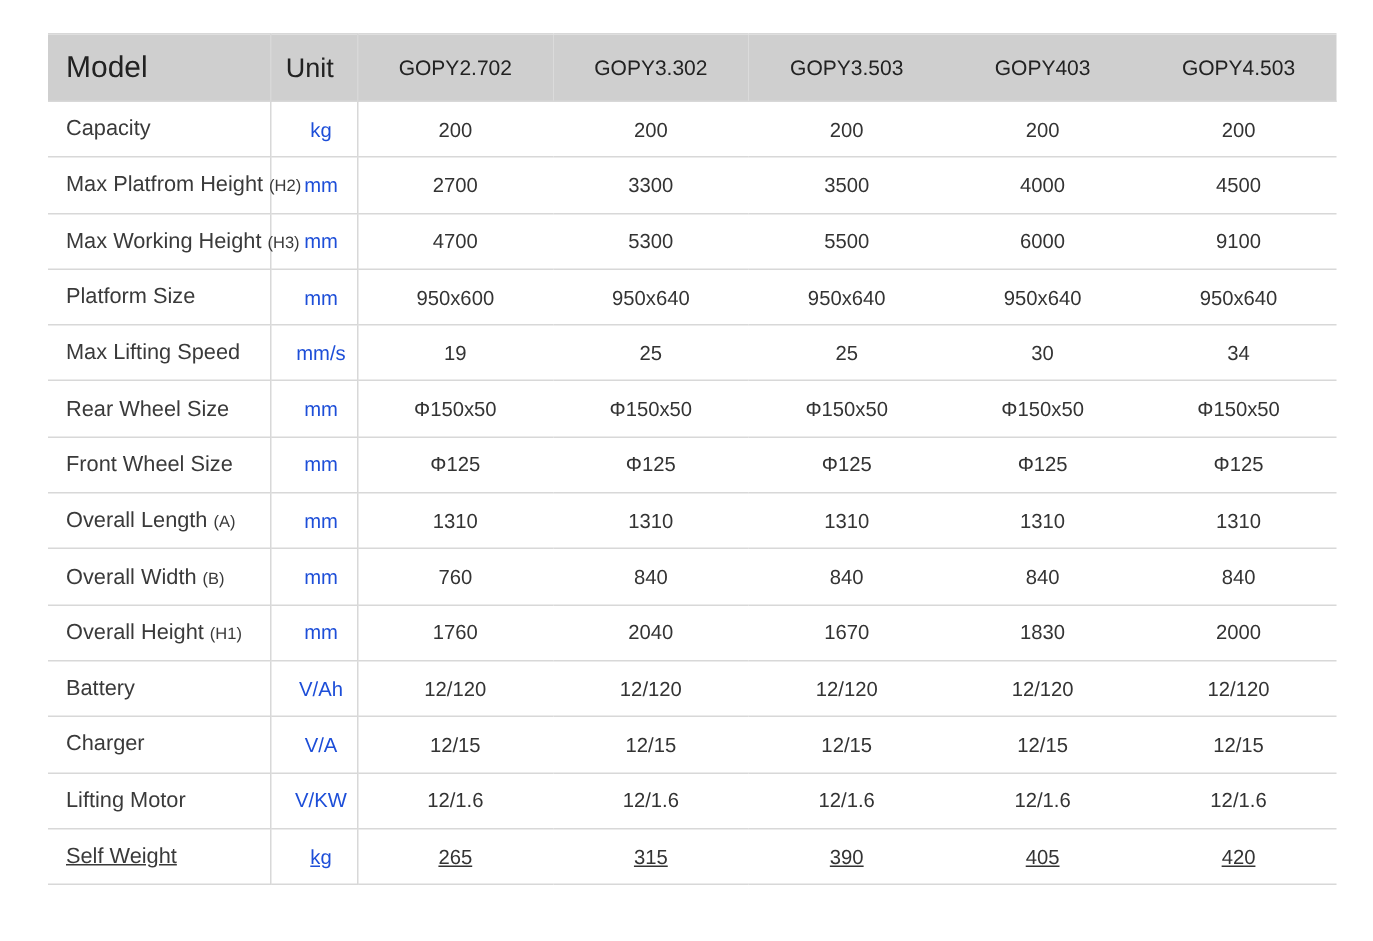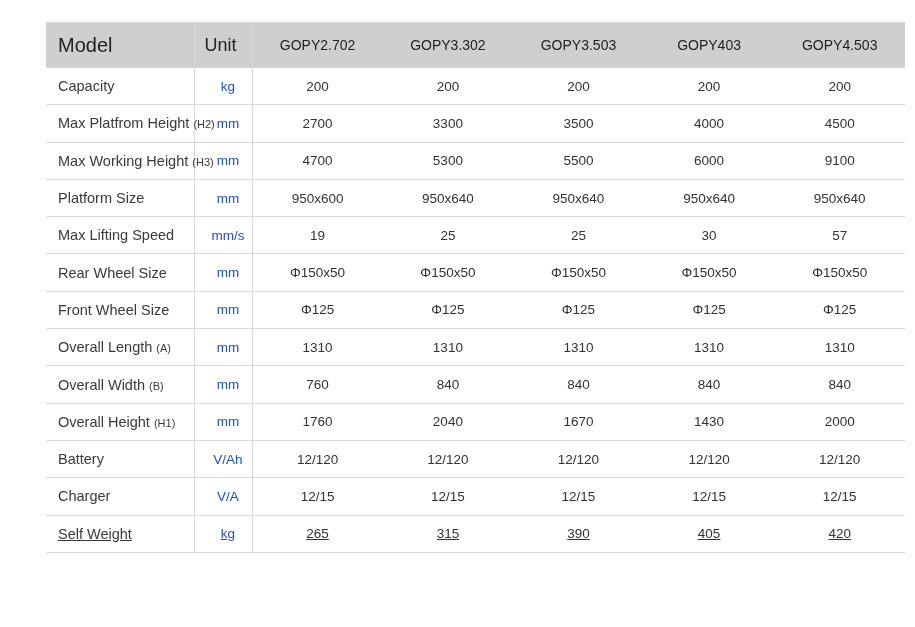--- a/index.html
+++ b/index.html
@@ -9,21 +9,21 @@
     width: 915px;
     height: 627px;
     font-family: "Liberation Sans", sans-serif;
   }
   .page {
     width: 915px;
     height: 627px;
     position: relative;
     background: #ffffff;
     box-sizing: border-box;
-    padding: 22px 28px 18px 46px;
+    padding: 22px 28px 18px 32px;
   }
   table.spec {
     border-collapse: collapse;
     width: 859px;
     table-layout: fixed;
   }
   table.spec col.c-model  { width: 148px; }
   table.spec col.c-unit   { width: 58px; }
   table.spec col.c-data   { width: 130.6px; }
 
@@ -153,21 +153,21 @@
           <td class="val">950x640</td>
           <td class="val">950x640</td>
         </tr>
         <tr>
           <td class="label">Max Lifting Speed</td>
           <td class="unit">mm/s</td>
           <td class="val">19</td>
           <td class="val">25</td>
           <td class="val">25</td>
           <td class="val">30</td>
-          <td class="val">57</td>
+          <td class="val">34</td>
         </tr>
         <tr>
           <td class="label">Rear Wheel Size</td>
           <td class="unit">mm</td>
           <td class="val">Φ150x50</td>
           <td class="val">Φ150x50</td>
           <td class="val">Φ150x50</td>
           <td class="val">Φ150x50</td>
           <td class="val">Φ150x50</td>
         </tr>
@@ -197,40 +197,49 @@
           <td class="val">840</td>
           <td class="val">840</td>
           <td class="val">840</td>
         </tr>
         <tr>
           <td class="label">Overall Height <span class="sub">(H1)</span></td>
           <td class="unit">mm</td>
           <td class="val">1760</td>
           <td class="val">2040</td>
           <td class="val">1670</td>
-          <td class="val">1430</td>
+          <td class="val">1830</td>
           <td class="val">2000</td>
         </tr>
         <tr>
           <td class="label">Battery</td>
           <td class="unit">V/Ah</td>
           <td class="val">12/120</td>
           <td class="val">12/120</td>
           <td class="val">12/120</td>
           <td class="val">12/120</td>
           <td class="val">12/120</td>
         </tr>
         <tr>
           <td class="label">Charger</td>
           <td class="unit">V/A</td>
           <td class="val">12/15</td>
           <td class="val">12/15</td>
           <td class="val">12/15</td>
           <td class="val">12/15</td>
           <td class="val">12/15</td>
+        </tr>
+        <tr>
+          <td class="label">Lifting Motor</td>
+          <td class="unit">V/KW</td>
+          <td class="val">12/1.6</td>
+          <td class="val">12/1.6</td>
+          <td class="val">12/1.6</td>
+          <td class="val">12/1.6</td>
+          <td class="val">12/1.6</td>
         </tr>
         <tr>
           <td class="label">Self Weight</td>
           <td class="unit">kg</td>
           <td class="val">265</td>
           <td class="val">315</td>
           <td class="val">390</td>
           <td class="val">405</td>
           <td class="val">420</td>
         </tr>

